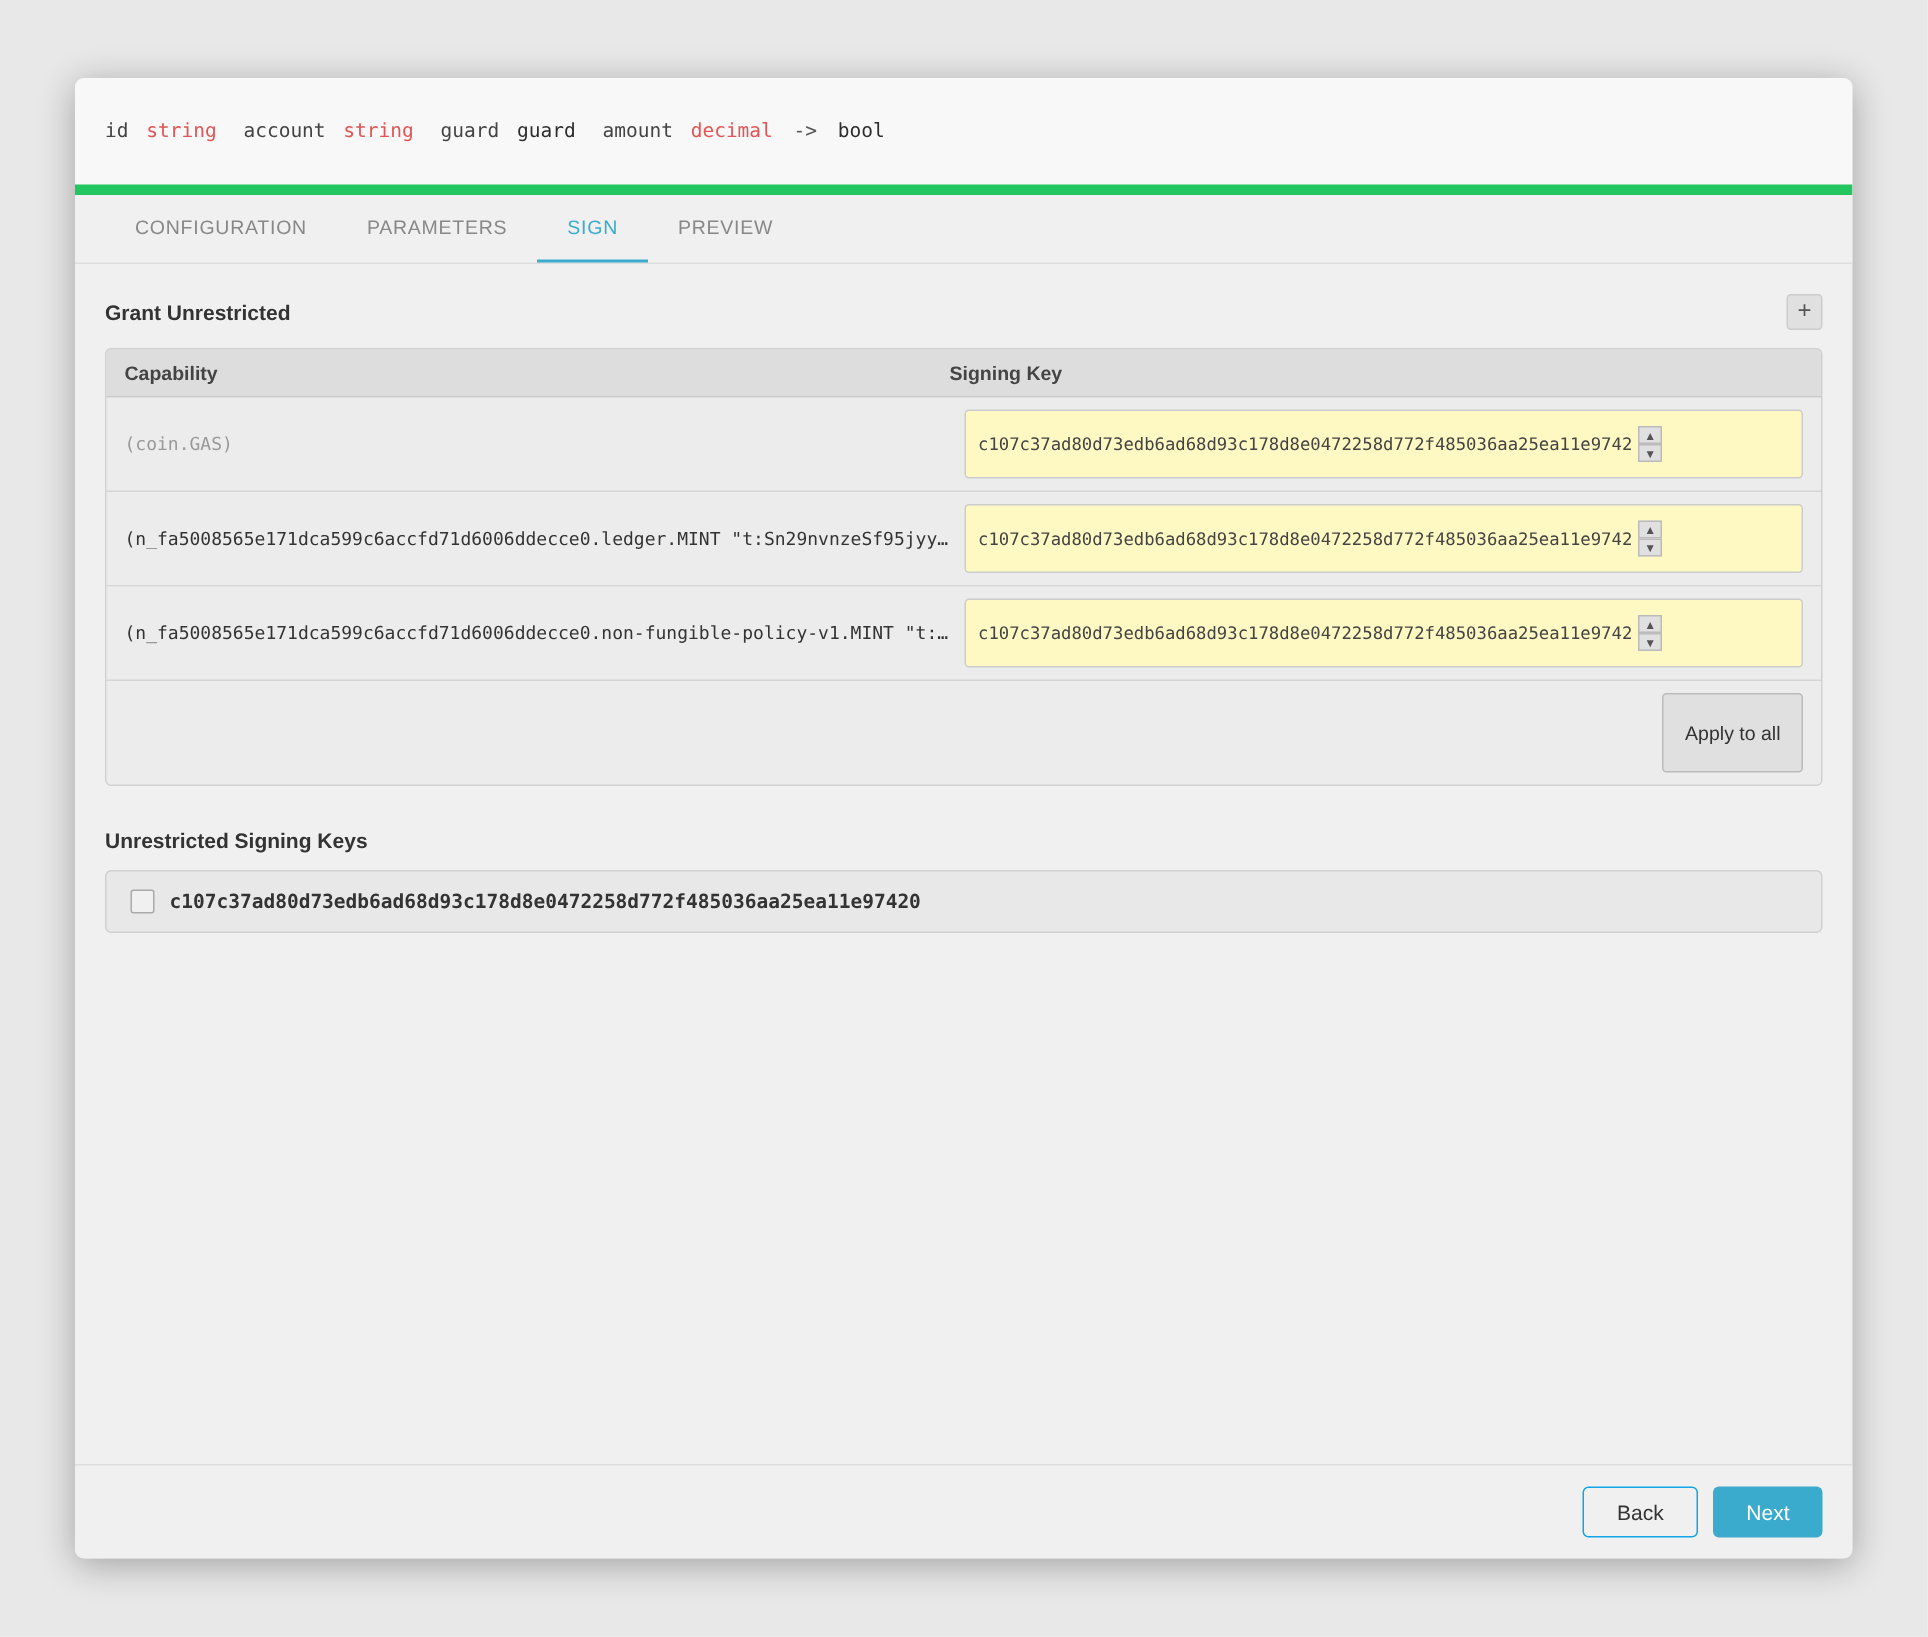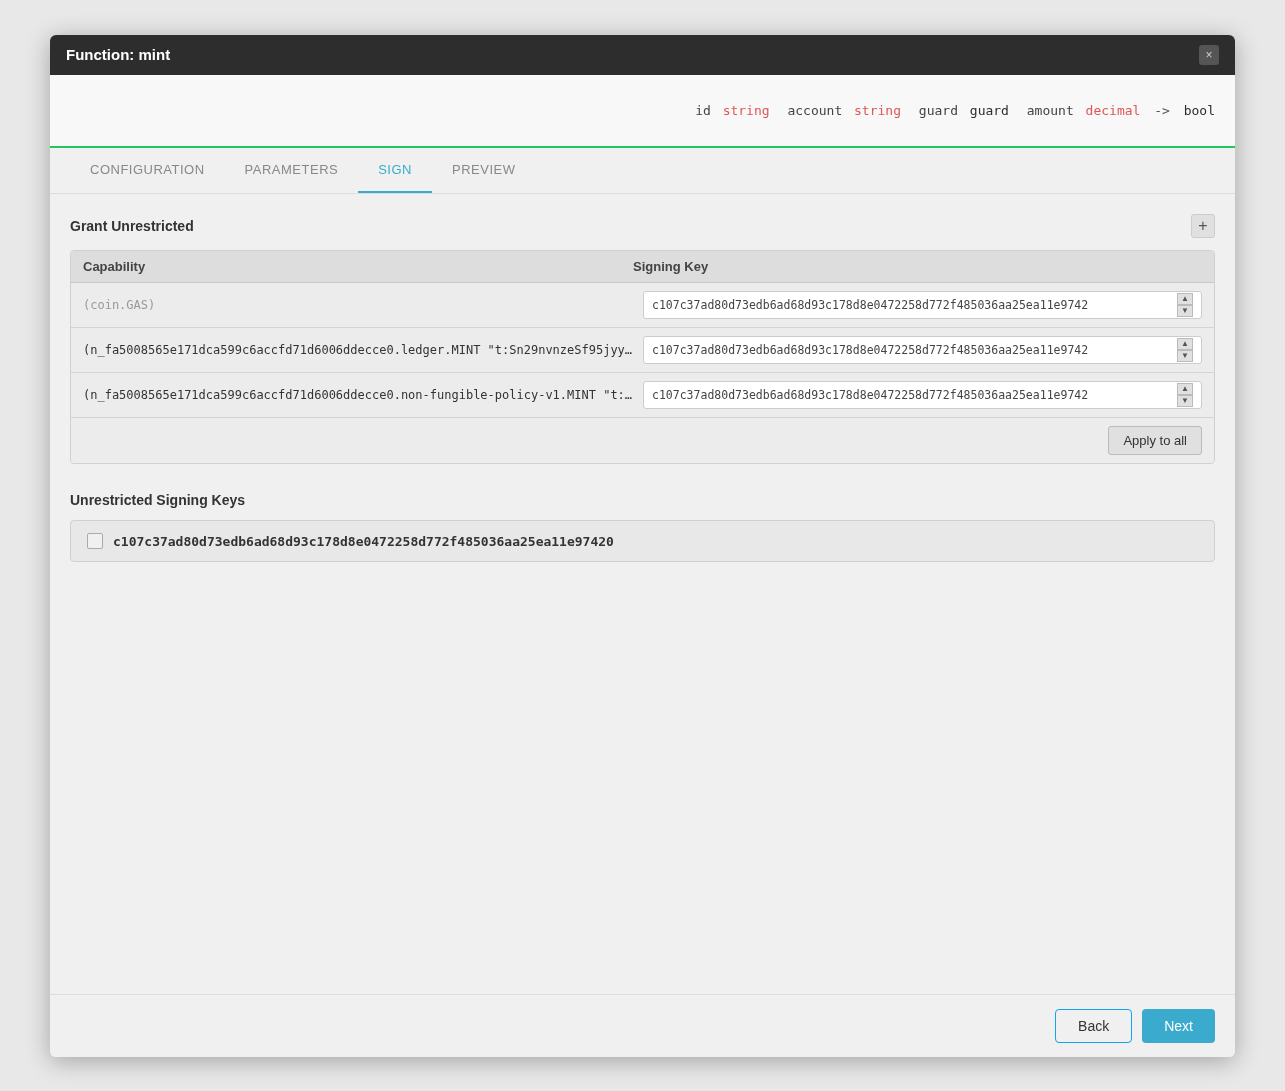--- a/index.html
+++ b/index.html
@@ -40,26 +40,25 @@
       border-radius: 3px;
       cursor: pointer;
       font-size: 12px;
       display: flex;
       align-items: center;
       justify-content: center;
     }
 
     .signature-bar {
       background: #f8f8f8;
-      border-bottom: 2px solid #22c55e;
+      border-bottom: 7px solid #22c55e;
       padding: 28px 20px;
       font-family: monospace;
       font-size: 13px;
       color: #444;
-      text-align: right;
     }
     .signature-bar span.label { color: #444; margin-right: 4px; }
     .signature-bar span.type-red { color: #e05555; }
     .signature-bar span.type-plain { color: #2d2d2d; }
     .signature-bar span.arrow { color: #555; margin: 0 6px; }
 
     .tabs {
       display: flex;
       background: #f0f0f0;
       border-bottom: 1px solid #ddd;
@@ -148,31 +147,30 @@
     }
     .capability-cell.filled { color: #333; }
 
     .signing-key-cell {
       flex: 1;
       display: flex;
       align-items: center;
     }
     .signing-key-input {
       flex: 1;
-      background: #ffffff;
+      background: #fef9c3;
       border: 1px solid #ccc;
       border-radius: 3px;
       padding: 5px 8px;
       font-family: monospace;
       font-size: 11.5px;
       color: #444;
       display: flex;
       align-items: center;
-      justify-content: space-between;
-      height: 28px;
+      height: 46px;
       overflow: hidden;
     }
     .signing-key-text {
       white-space: nowrap;
       overflow: hidden;
       text-overflow: ellipsis;
     }
     .spinner-btns {
       display: flex;
       flex-direction: column;
@@ -194,21 +192,21 @@
     .apply-all-row {
       display: flex;
       justify-content: flex-end;
       padding: 8px 12px;
       background: #ececec;
     }
     .apply-all-btn {
       background: #e0e0e0;
       border: 1px solid #bbb;
       border-radius: 3px;
-      padding: 6px 14px;
+      padding: 18px 14px;
       font-size: 13px;
       color: #333;
       cursor: pointer;
     }
 
     .unrestricted-section { margin-top: 16px; }
     .unrestricted-title {
       font-size: 14px;
       font-weight: 600;
       color: #333;
@@ -264,24 +262,20 @@
       color: #fff;
       cursor: pointer;
       font-weight: 500;
     }
   </style>
 </head>
 <body>
 
 <div class="modal">
 
-  <div class="modal-header">
-    <span class="modal-title">Function: mint</span>
-    <button class="close-btn">×</button>
-  </div>
 
   <div class="signature-bar">
     <span class="label">id</span>
     <span class="type-red">string</span>
     <span class="label" style="margin-left:10px;">account</span>
     <span class="type-red">string</span>
     <span class="label" style="margin-left:10px;">guard</span>
     <span class="type-plain">guard</span>
     <span class="label" style="margin-left:10px;">amount</span>
     <span class="type-red">decimal</span>

